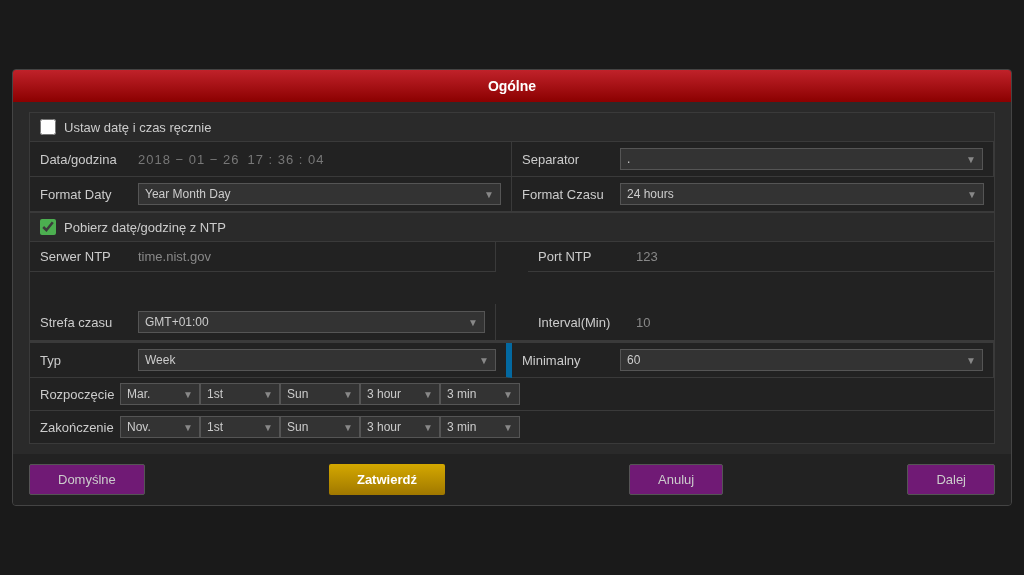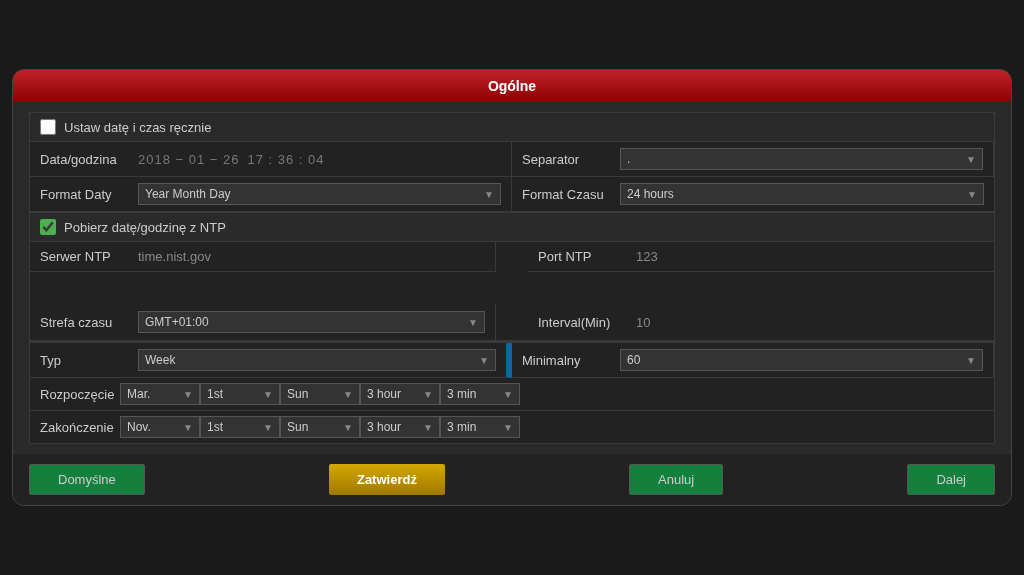--- a/index.html
+++ b/index.html
@@ -11,21 +11,21 @@
       width: 1024px;
       height: 575px;
       font-family: Arial, sans-serif;
       font-size: 13px;
       color: #ccc;
     }
     .dialog {
       width: 1000px;
       background: #2a2a2a;
       border: 1px solid #444;
-      border-radius: 12px;
+      border-radius: 4px;
       overflow: hidden;
     }
     .title-bar {
       background: linear-gradient(to bottom, #c0222a, #8b0000);
       color: white;
       text-align: center;
       padding: 8px;
       font-size: 14px;
       font-weight: bold;
     }
@@ -164,21 +164,21 @@
       justify-content: space-between;
       padding: 10px 16px;
       background: #222;
     }
     .btn {
       padding: 7px 28px;
       border: none;
       cursor: pointer;
       font-size: 13px;
       border-radius: 2px;
-      background: #15803d;
+      background: #701a75;
       color: #ccc;
       border: 1px solid #555;
     }
     .btn-primary {
       background: linear-gradient(to bottom, #d4a800, #a07800);
       color: #fff;
       font-weight: bold;
       border: none;
     }
   </style>

